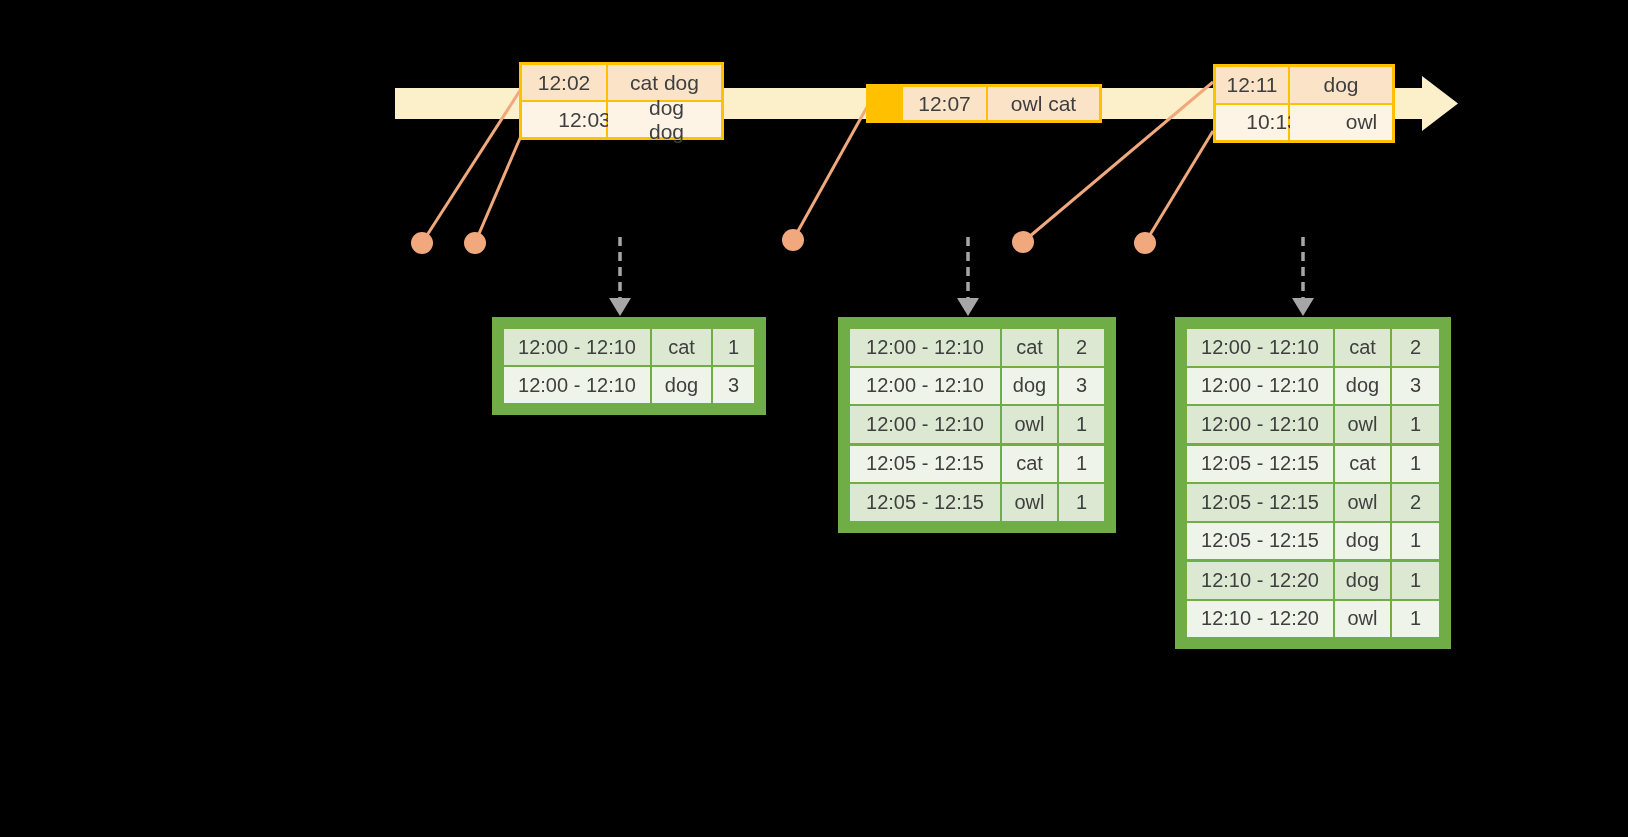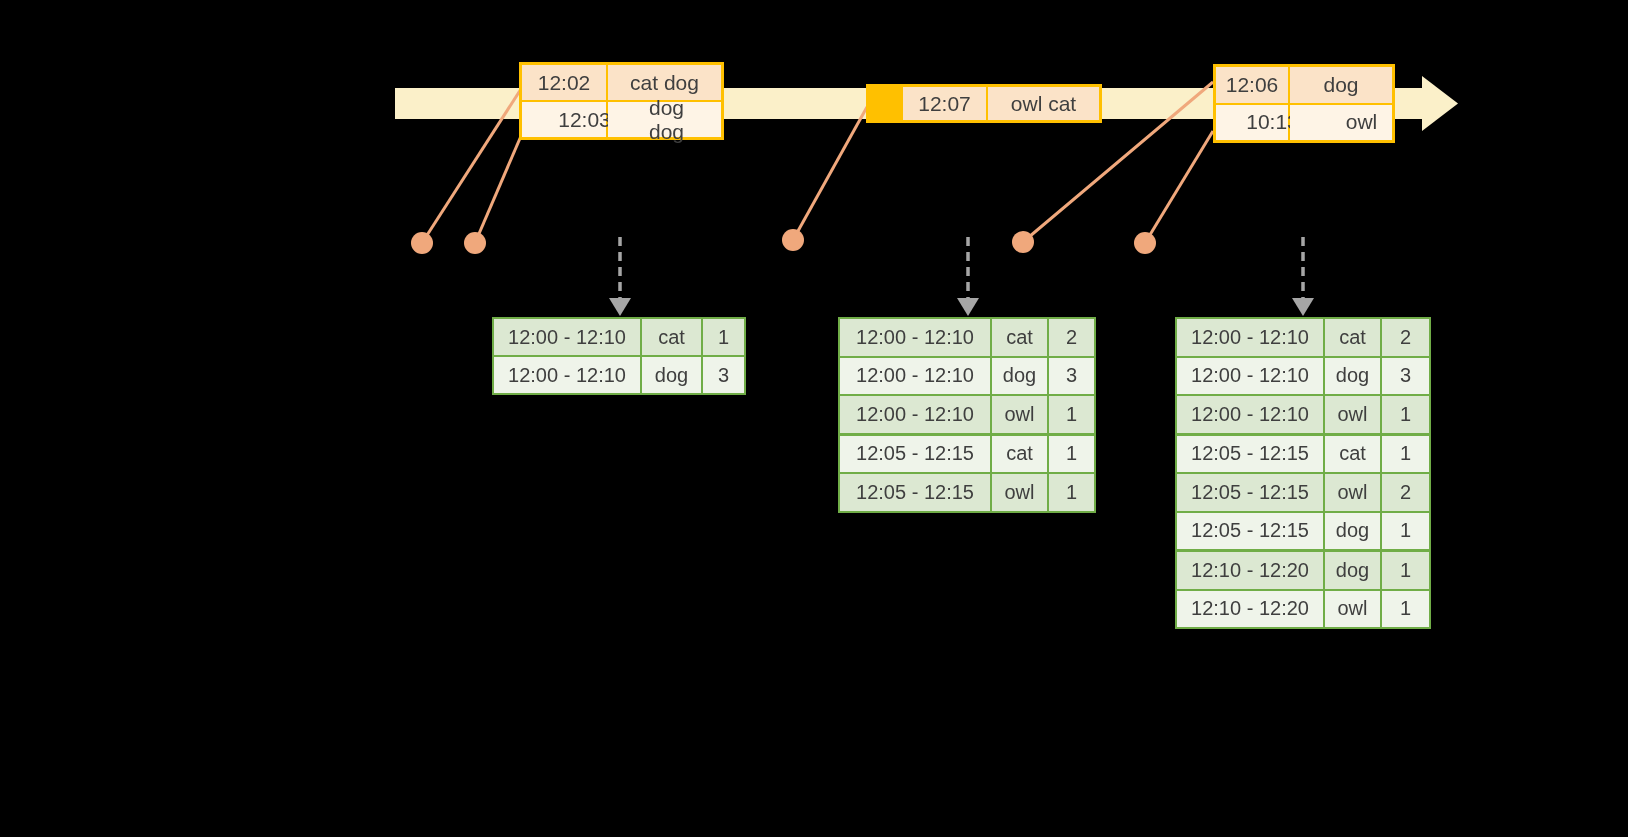--- a/index.html
+++ b/index.html
@@ -20,21 +20,21 @@
   .dhead{fill:var(--arrow-gray);}
   
   .etable{position:absolute;z-index:2;background:var(--event-border);
     border:3px solid var(--event-border);display:grid;gap:2px;}
   .ecell{display:flex;align-items:center;justify-content:center;
     font-size:21px;color:var(--text);}
   .e-dark{background:var(--event-row-dark);}
   .e-light{background:var(--event-row-light);padding-left:41px;}
   
   .gtable{position:absolute;z-index:2;background:var(--result-border);
-    padding:2px;display:flex;flex-direction:column;gap:3px;}
+    padding:12px;display:flex;flex-direction:column;gap:3px;}
   .ggroup{display:grid;gap:2px;background:var(--result-border);}
   .gcell{display:flex;align-items:center;justify-content:center;
     font-size:20px;color:var(--text);}
   .g-dark{background:var(--result-row-dark);}
   .g-light{background:var(--result-row-light);}
 </style>
 </head>
 <body>
 
 <div class="canvas">
@@ -70,21 +70,21 @@
     <div class="ecell e-light">12:03</div>
     <div class="ecell e-light">dog dog</div>
   </div>
 
   <div class="etable" style="left:866px;top:84px;width:196px;height:33px;grid-template-columns:83px 111px;grid-auto-rows:33px;padding-left:34px;">
     <div class="ecell e-dark">12:07</div>
     <div class="ecell e-dark">owl cat</div>
   </div>
 
   <div class="etable" style="left:1213px;top:64px;width:176px;height:73px;grid-template-columns:72px 102px;grid-auto-rows:35.5px;">
-    <div class="ecell e-dark">12:06</div>
+    <div class="ecell e-dark">12:11</div>
     <div class="ecell e-dark">dog</div>
     <div class="ecell e-light">10:13</div>
     <div class="ecell e-light">owl</div>
   </div>
 
   <div class="gtable" style="left:492px;top:317px;width:250px;">
     <div class="ggroup" style="grid-template-columns:146px 59px 41px;grid-auto-rows:36px;">
       <div class="gcell g-dark">12:00 - 12:10</div>
       <div class="gcell g-dark">cat</div>
       <div class="gcell g-dark">1</div>

